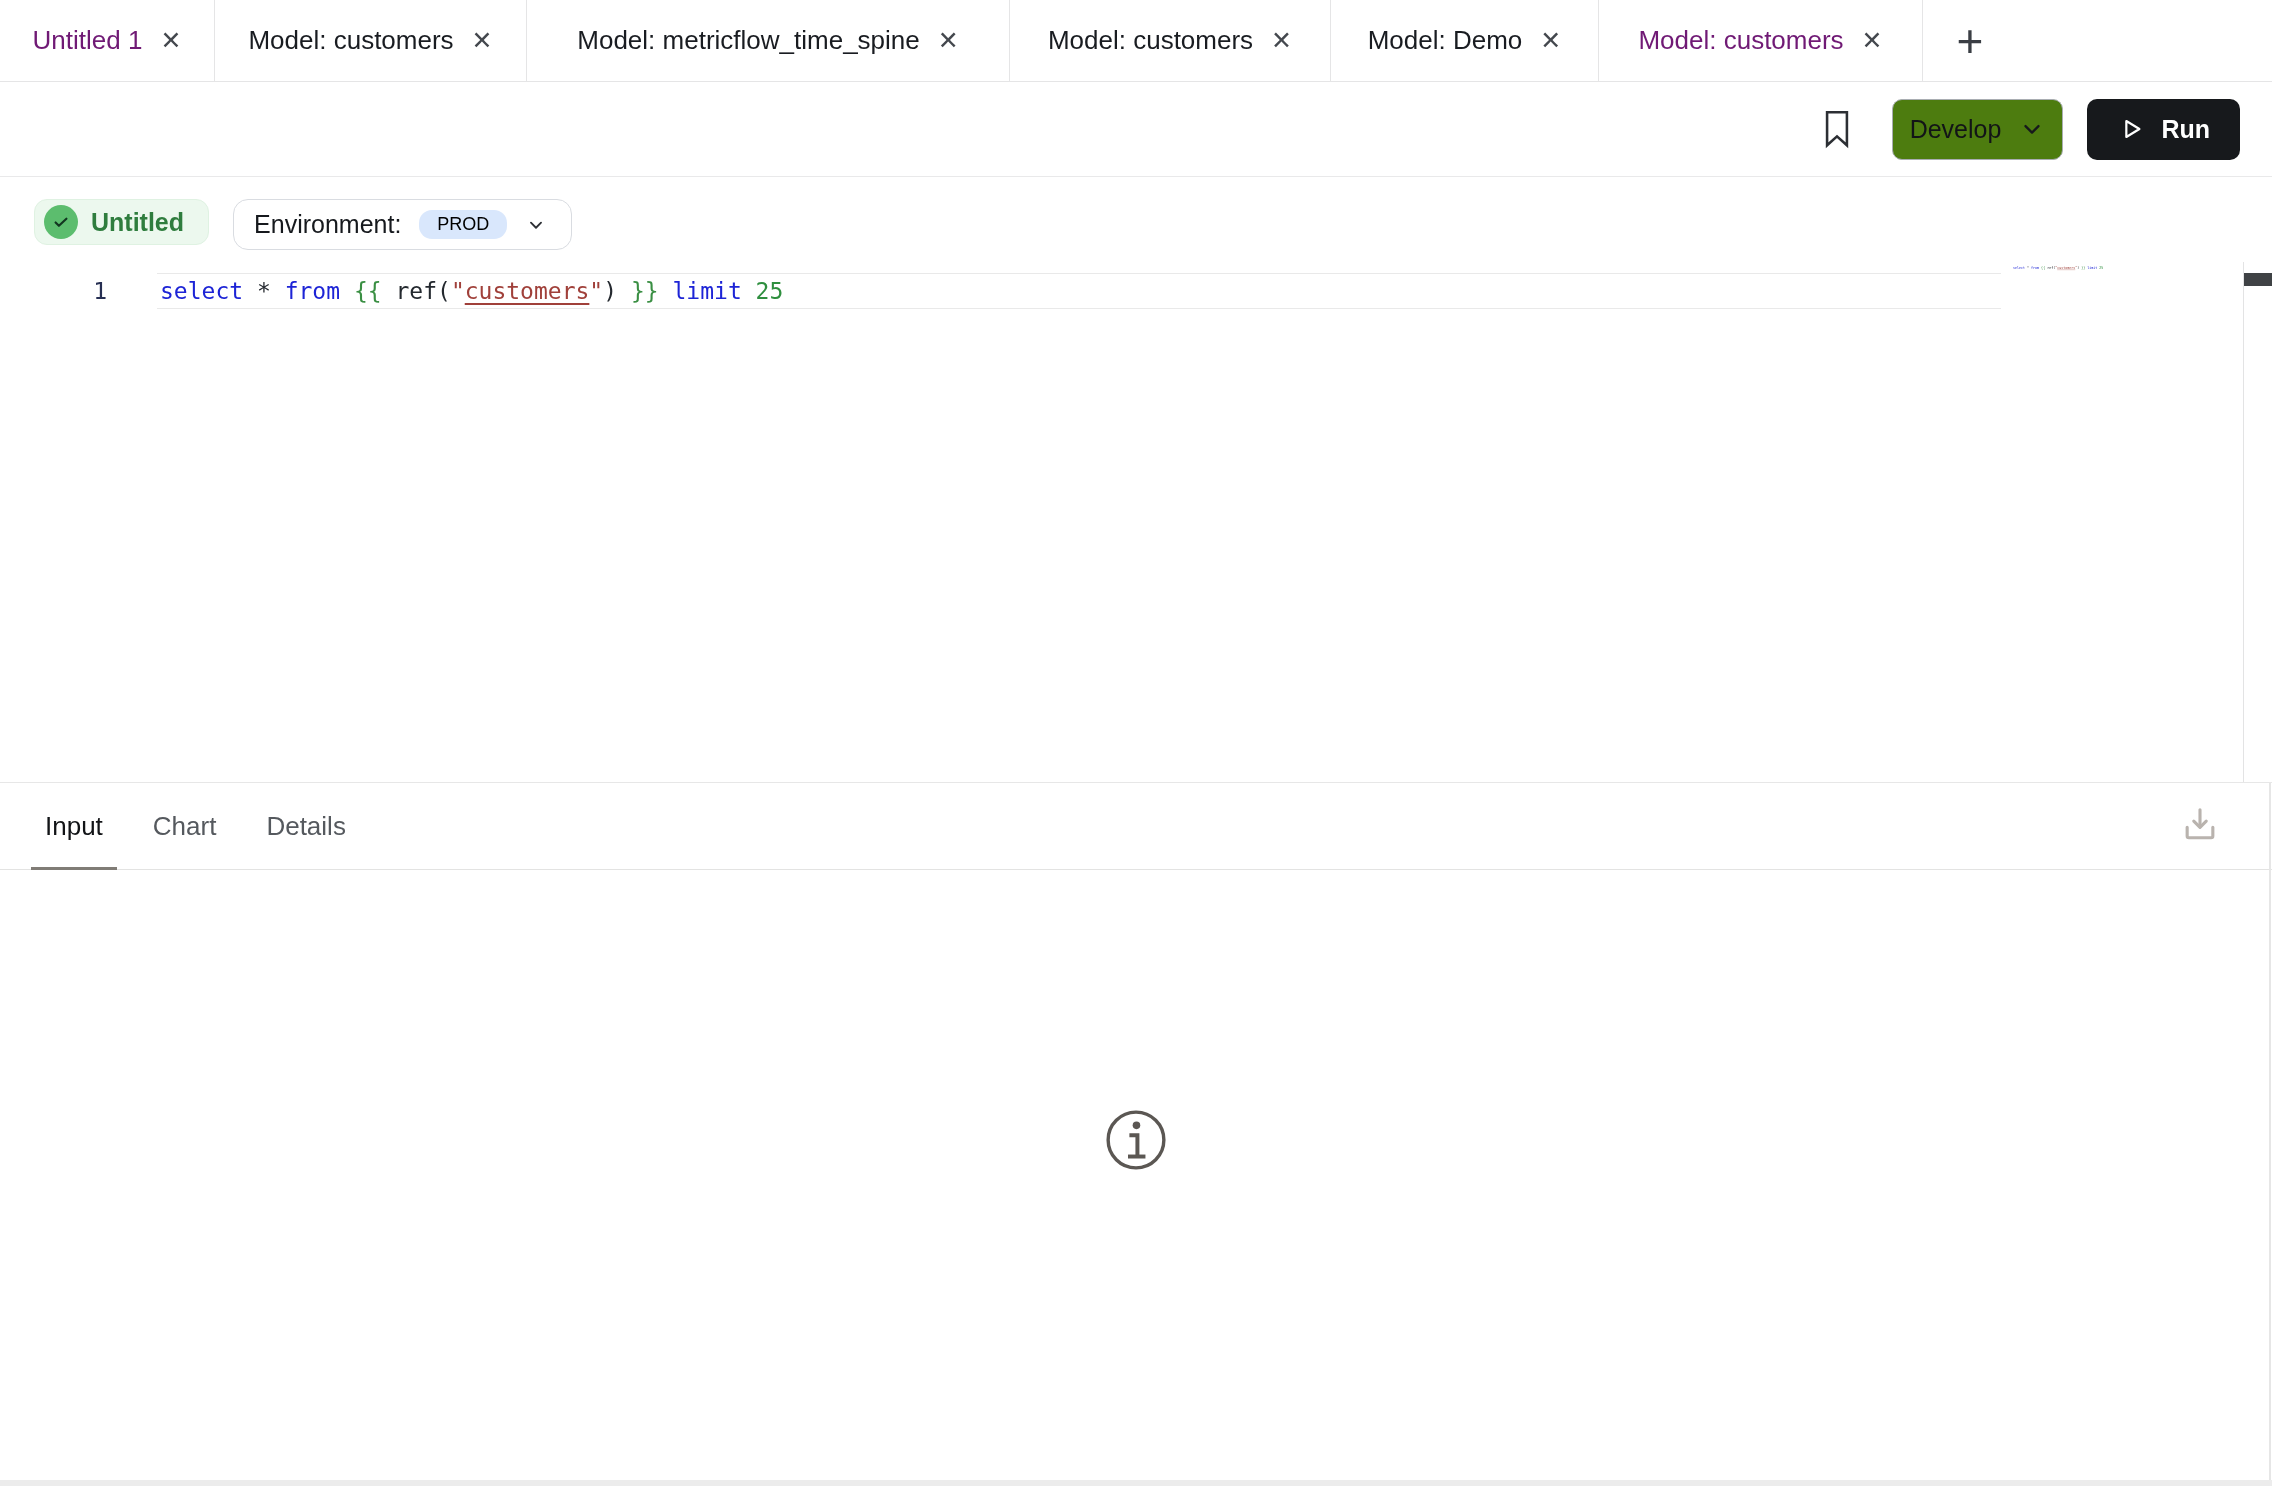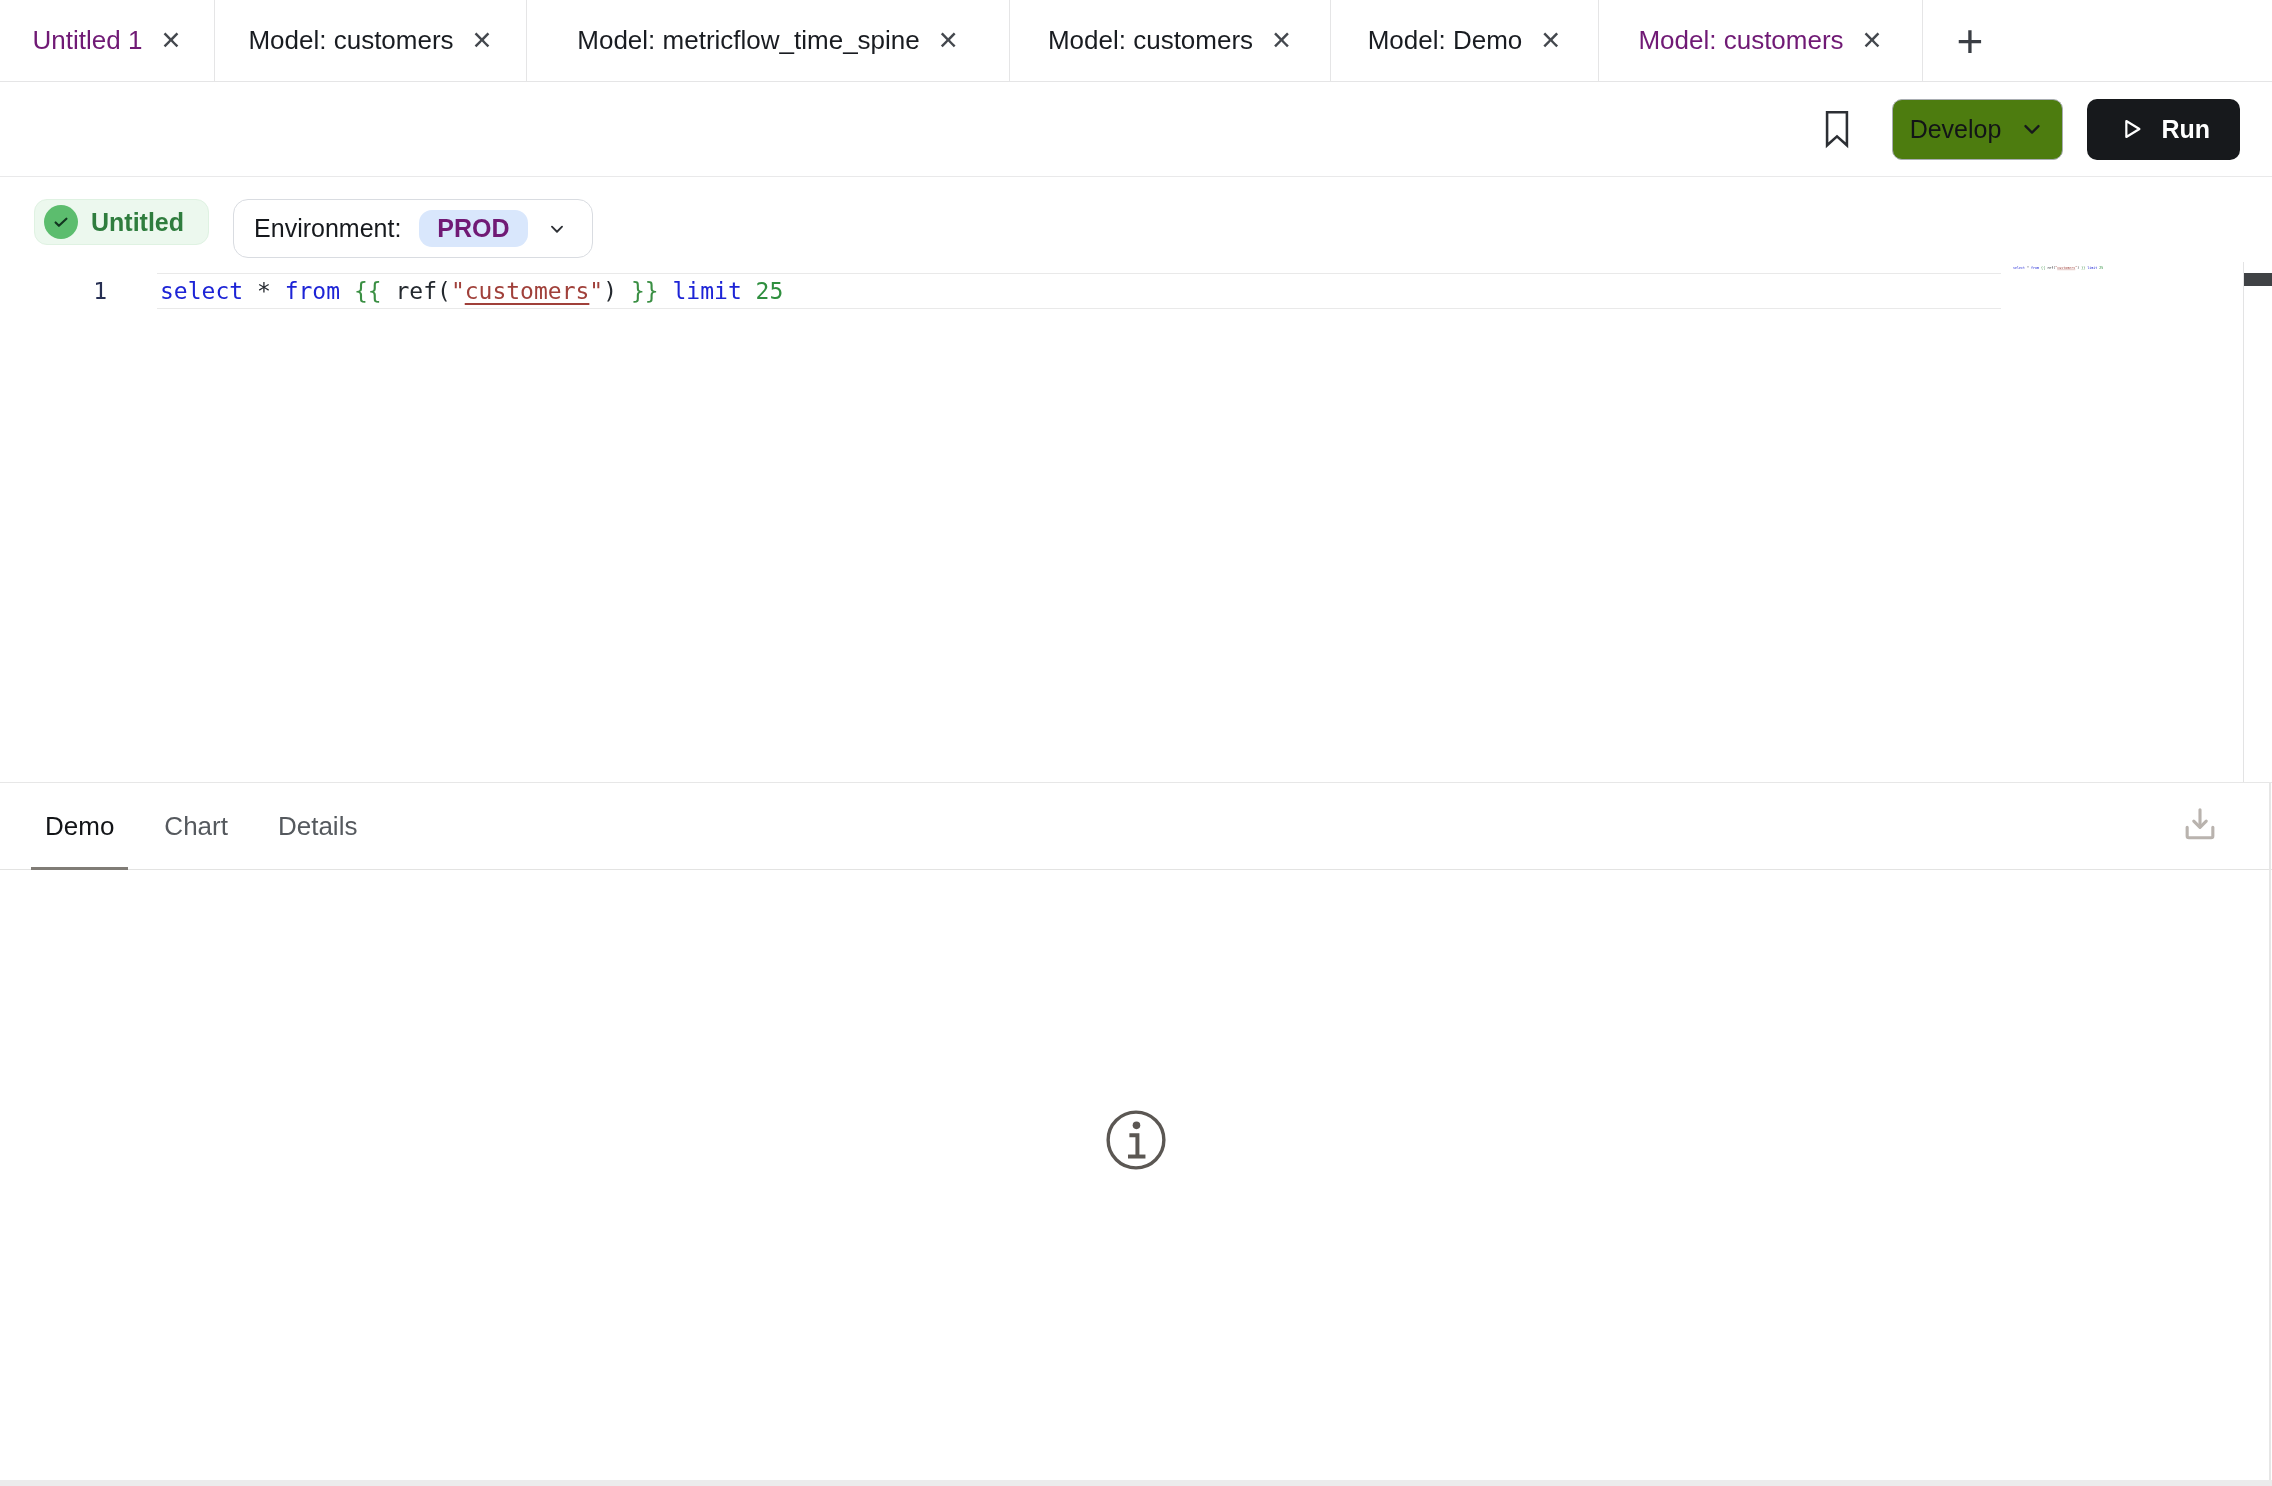--- a/index.html
+++ b/index.html
@@ -41,21 +41,21 @@
 
   
   .editor { position:relative; height:605px; background:#fff; }
   .status-row { position:absolute; top:22px; left:34px; display:flex; align-items:flex-start; gap:24px; }
   .badge-connected { display:flex; align-items:center; gap:13px; background:#ecf8ee; border:1px solid #dff2e2;
                      border-radius:13px; padding:5px 24px 5px 9px; font-size:25px; font-weight:600; color:#2f7d3e; }
   .badge-connected .dot { width:34px; height:34px; border-radius:50%; background:#5cbd6e;
                           display:flex; align-items:center; justify-content:center; }
   .env-select { display:flex; align-items:center; gap:18px; background:#fff; border:1px solid #d9dce1;
                 border-radius:15px; padding:10px 24px 10px 20px; font-size:25px; color:#16191d; }
-  .chip-prod { background:#d9e7fc; border-radius:13px; padding:4px 18px; font-size:25px; font-weight:700; color:#701a75; }
+  .chip-prod { background:#d9e7fc; border-radius:13px; padding:4px 18px; font-size:18px; font-weight:400; color:#000000; }
 
   .active-line { position:absolute; top:96px; left:157px; width:1844px; height:36px;
                  border-top:1px solid #e9e9e9; border-bottom:1px solid #e9e9e9; background:#fff; }
   .gutter { position:absolute; top:96px; left:0; width:107px; text-align:right;
             font-family:"DejaVu Sans Mono", monospace; font-size:23px; line-height:36px; color:#262f52; }
   .code-line { position:absolute; top:96px; left:160px;
                font-family:"DejaVu Sans Mono", monospace; font-size:23px; line-height:36px; white-space:pre; color:#24292f; }
   .tok-kw { color:#1d24d6; }
   .tok-plain, .tok-ws, .tok-operator { color:#24292f; }
   .tok-jinja { color:#3a8f43; }
@@ -166,21 +166,21 @@
 
     <div class="minimap"><span class="tok-kw">select</span><span class="tok-ws"> </span><span class="tok-operator">*</span><span class="tok-ws"> </span><span class="tok-kw">from</span><span class="tok-ws"> </span><span class="tok-jinja">{{</span><span class="tok-ws"> </span><span class="tok-plain">ref(</span><span class="tok-str">"</span><span class="tok-str-u">customers</span><span class="tok-str">"</span><span class="tok-plain">)</span><span class="tok-ws"> </span><span class="tok-jinja">}}</span><span class="tok-ws"> </span><span class="tok-kw">limit</span><span class="tok-ws"> </span><span class="tok-num">25</span></div>
 
     <div class="editor-scrollbar">
       <div class="thumb"></div>
     </div>
   </section>
 
   <section class="results-header">
     <button class="rtab active">
-      <span>Demo</span>
+      <span>Input</span>
     </button>
     <button class="rtab">
       <span>Chart</span>
     </button>
     <button class="rtab">
       <span>Details</span>
     </button>
     <button class="download-btn">
       <svg width="44" height="44" viewBox="0 0 24 24" fill="none">
         <path d="M12 4 V13.2" stroke="#b9b3ae" stroke-width="1.7" stroke-linecap="round"></path>

